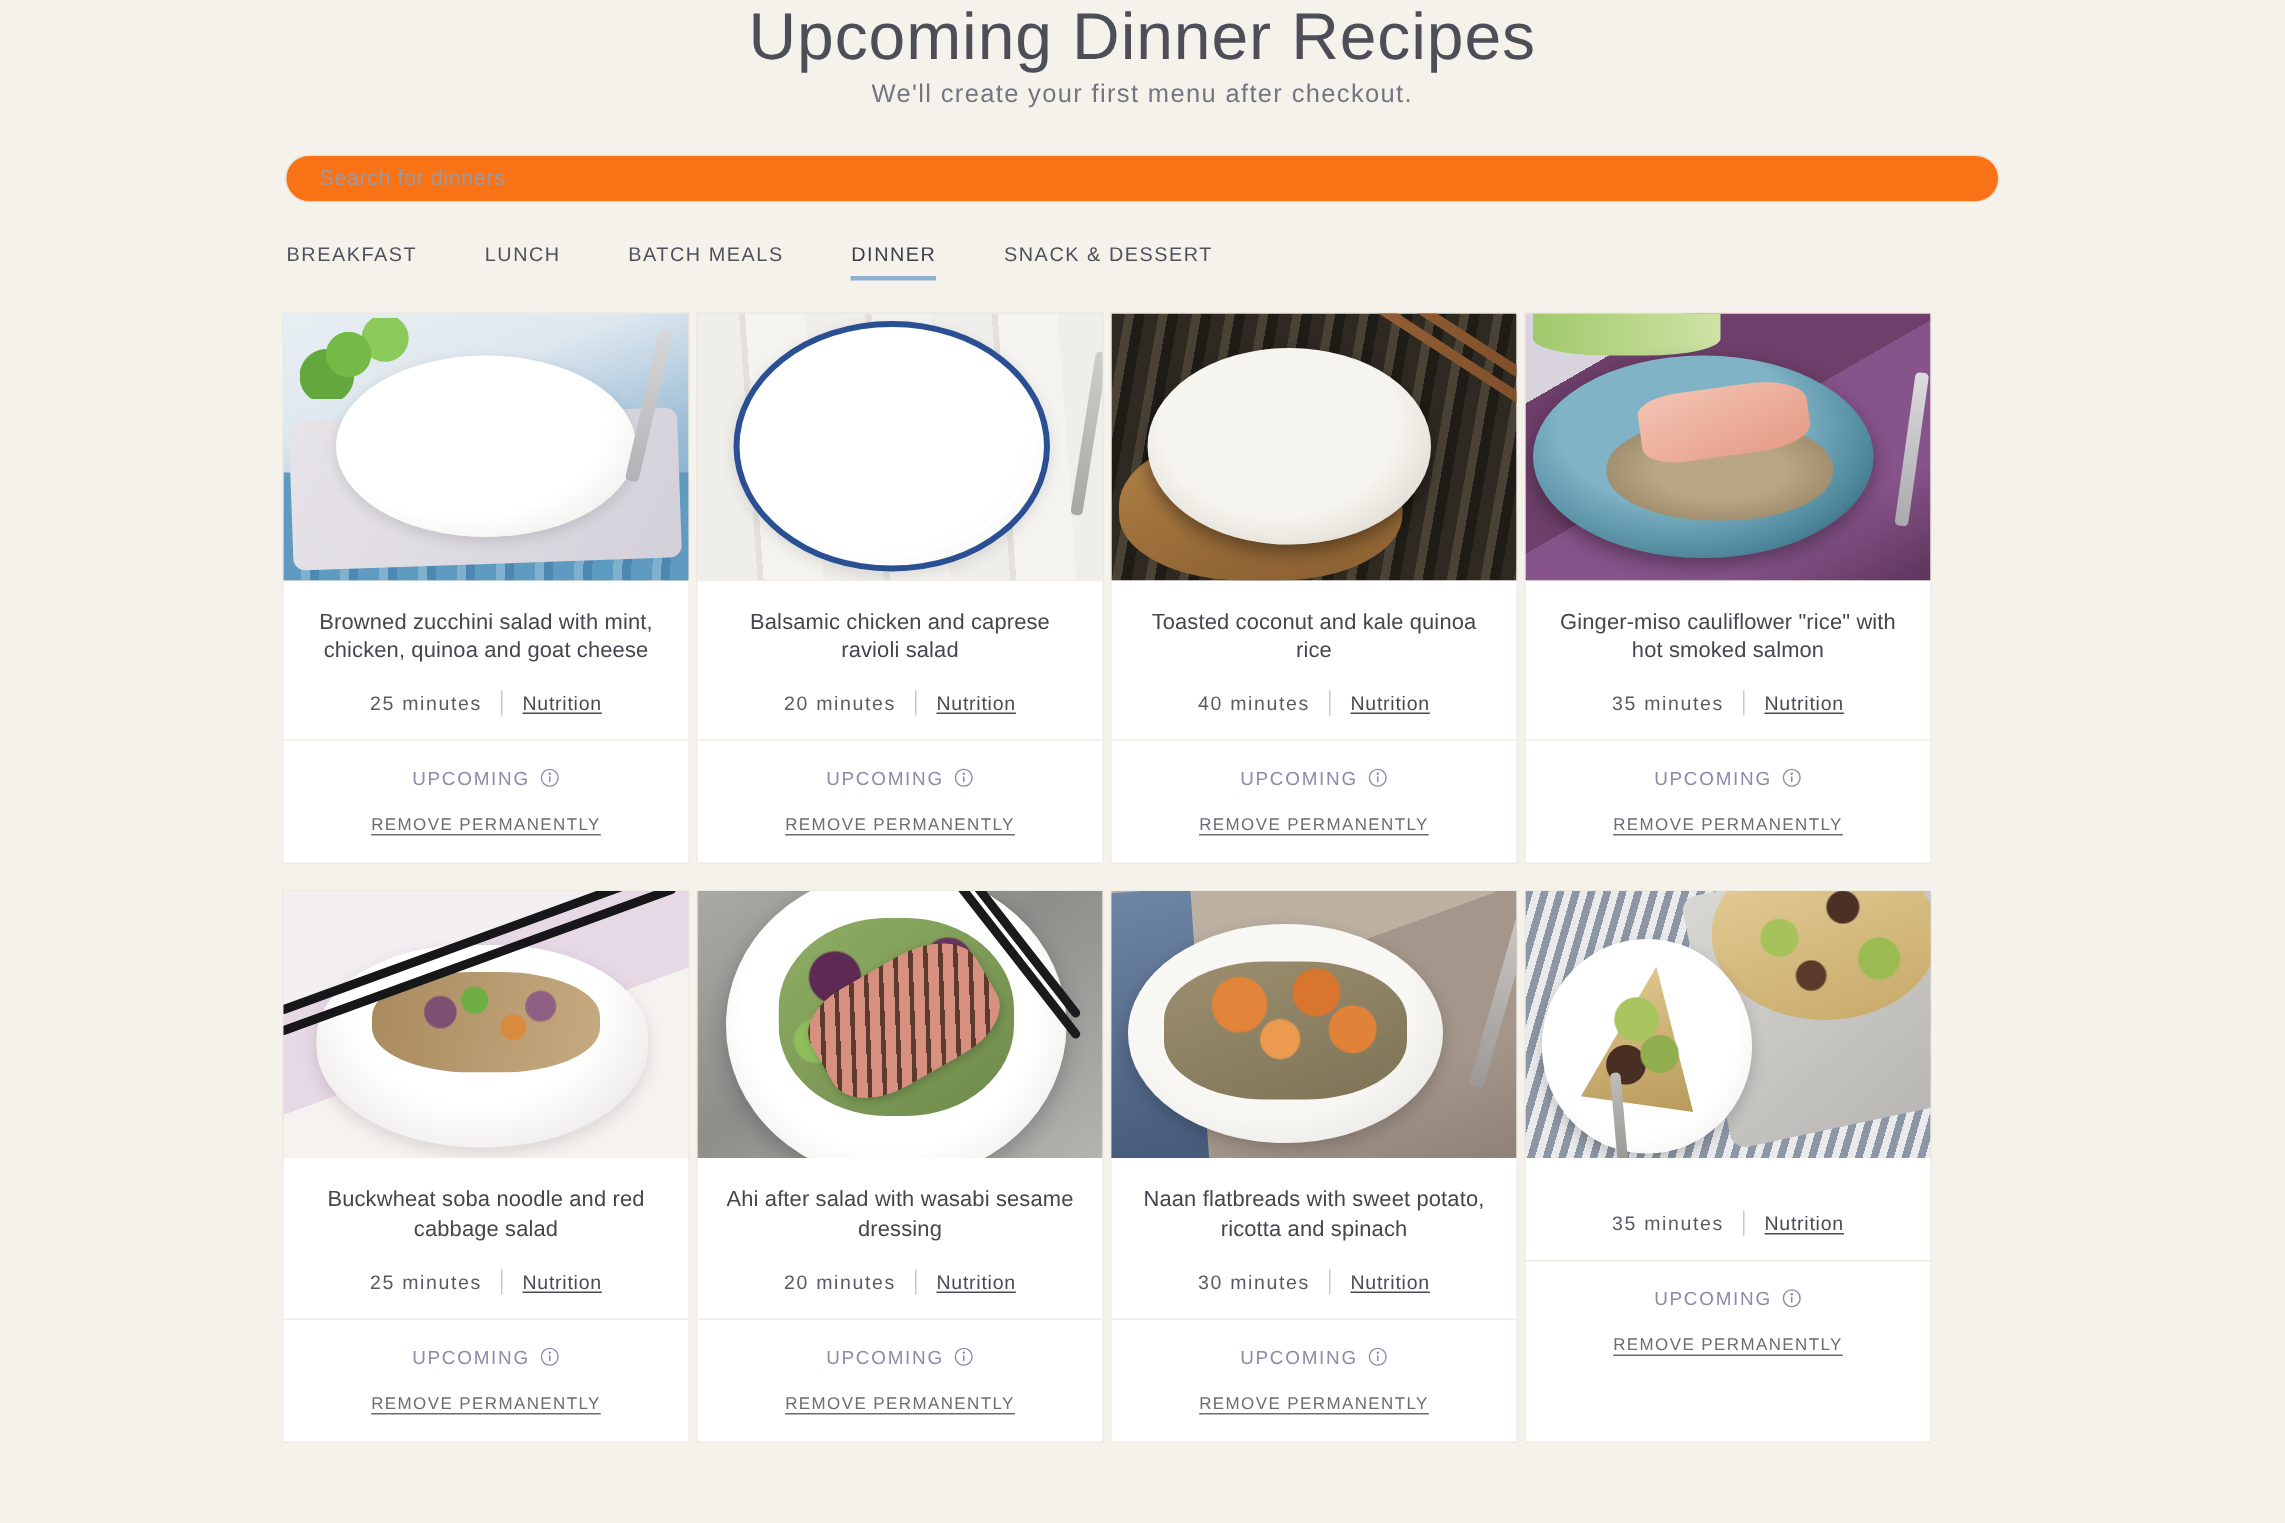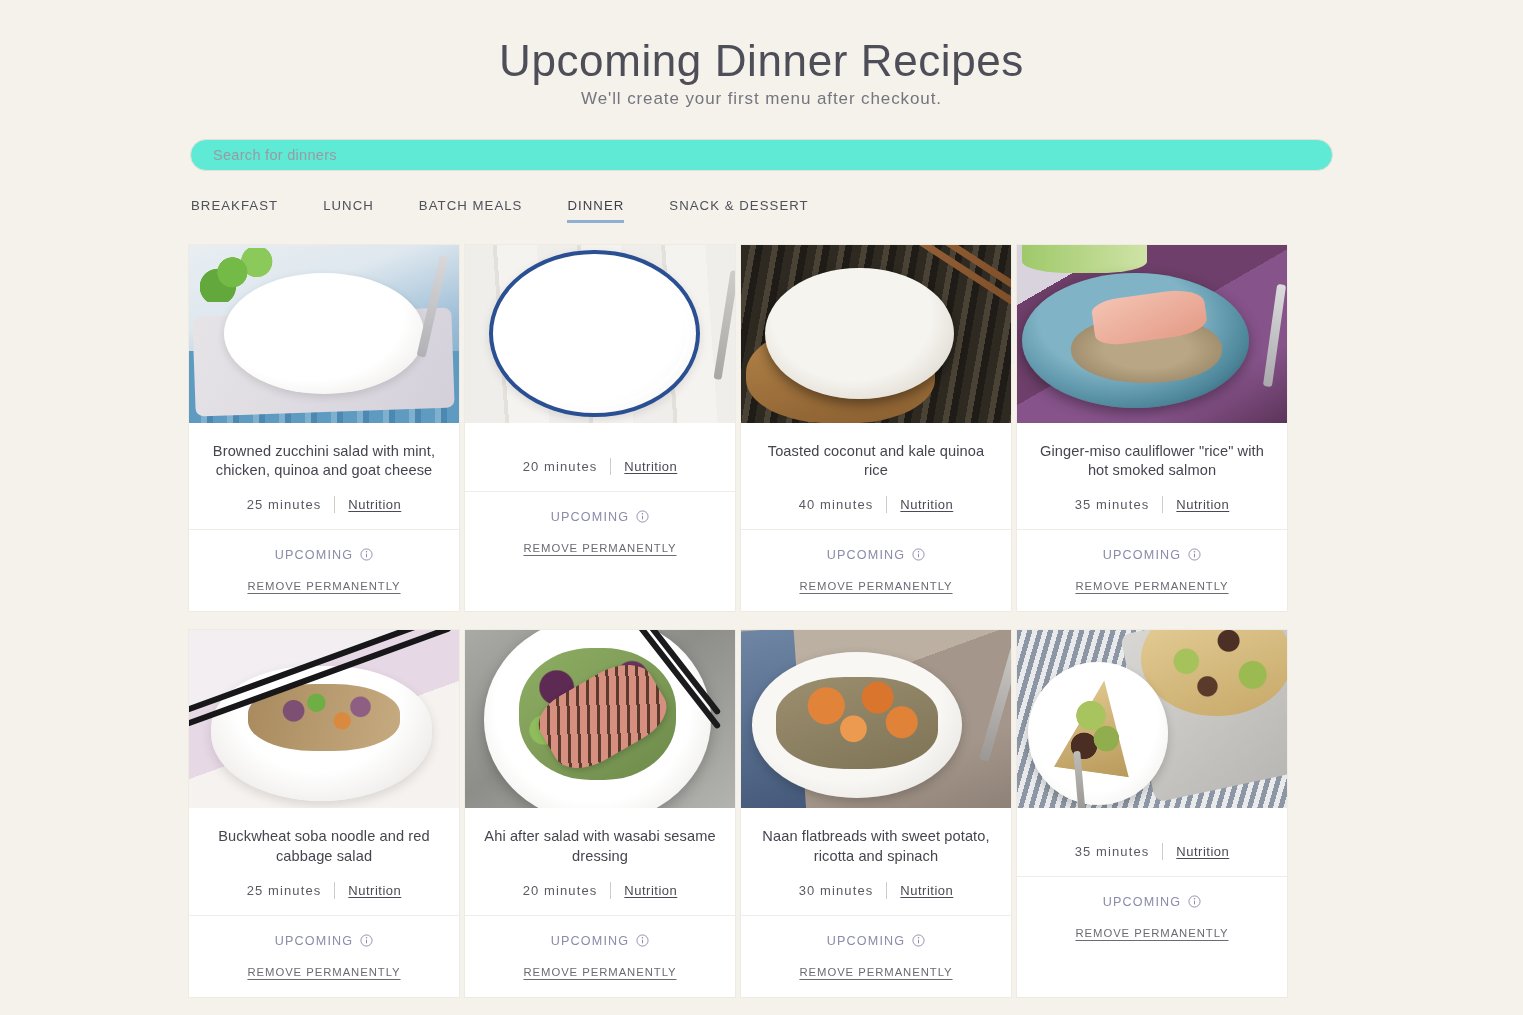--- a/index.html
+++ b/index.html
@@ -19,21 +19,20 @@
   }
 
   .page {
     width: 1523px;
     min-height: 1015px;
     position: relative;
   }
 
   
   .header {
-    padding-top: 36px;
     text-align: center;
   }
   .page-title {
     font-size: 44px;
     font-weight: 300;
     letter-spacing: 0.6px;
     color: #4e4e58;
     line-height: 1.15;
   }
   .page-subtitle {
@@ -49,21 +48,21 @@
     margin: 30px auto 0;
     width: 1143px;
     height: 32px;
     position: relative;
   }
   .search-input {
     width: 100%;
     height: 32px;
     border-radius: 16px;
     border: 1px solid #e6e1d8;
-    background: #5eead4;
+    background: #f97316;
     padding: 0 22px;
     font-size: 14.5px;
     letter-spacing: 0.3px;
     font-family: "Liberation Sans", "DejaVu Sans", sans-serif;
     color: #4a4a52;
     outline: none;
   }
   .search-input::placeholder { color: #9a9aa2; }
 
   
@@ -376,20 +375,21 @@
           </div><span class="remove-link">REMOVE PERMANENTLY</span></div>
       </div>
       <div class="card">
         <div class="card-photo">
           <div class="ph ph-caprese">
             <div class="plate"></div>
             <div class="fork"></div>
           </div>
         </div>
         <div class="card-body">
+          <div class="card-title">Balsamic chicken and caprese ravioli salad</div>
           <div class="card-meta">
             <span class="meta-time">20 minutes</span>
             <span class="meta-sep"></span>
             <span class="meta-nutrition">Nutrition</span>
           </div>
         </div>
         <div class="card-footer"><div class="status-row">
             <span class="status-text">UPCOMING</span>
             <span class="info-icon">
               <svg viewBox="0 0 14 14" width="13" height="13" aria-hidden="true">

